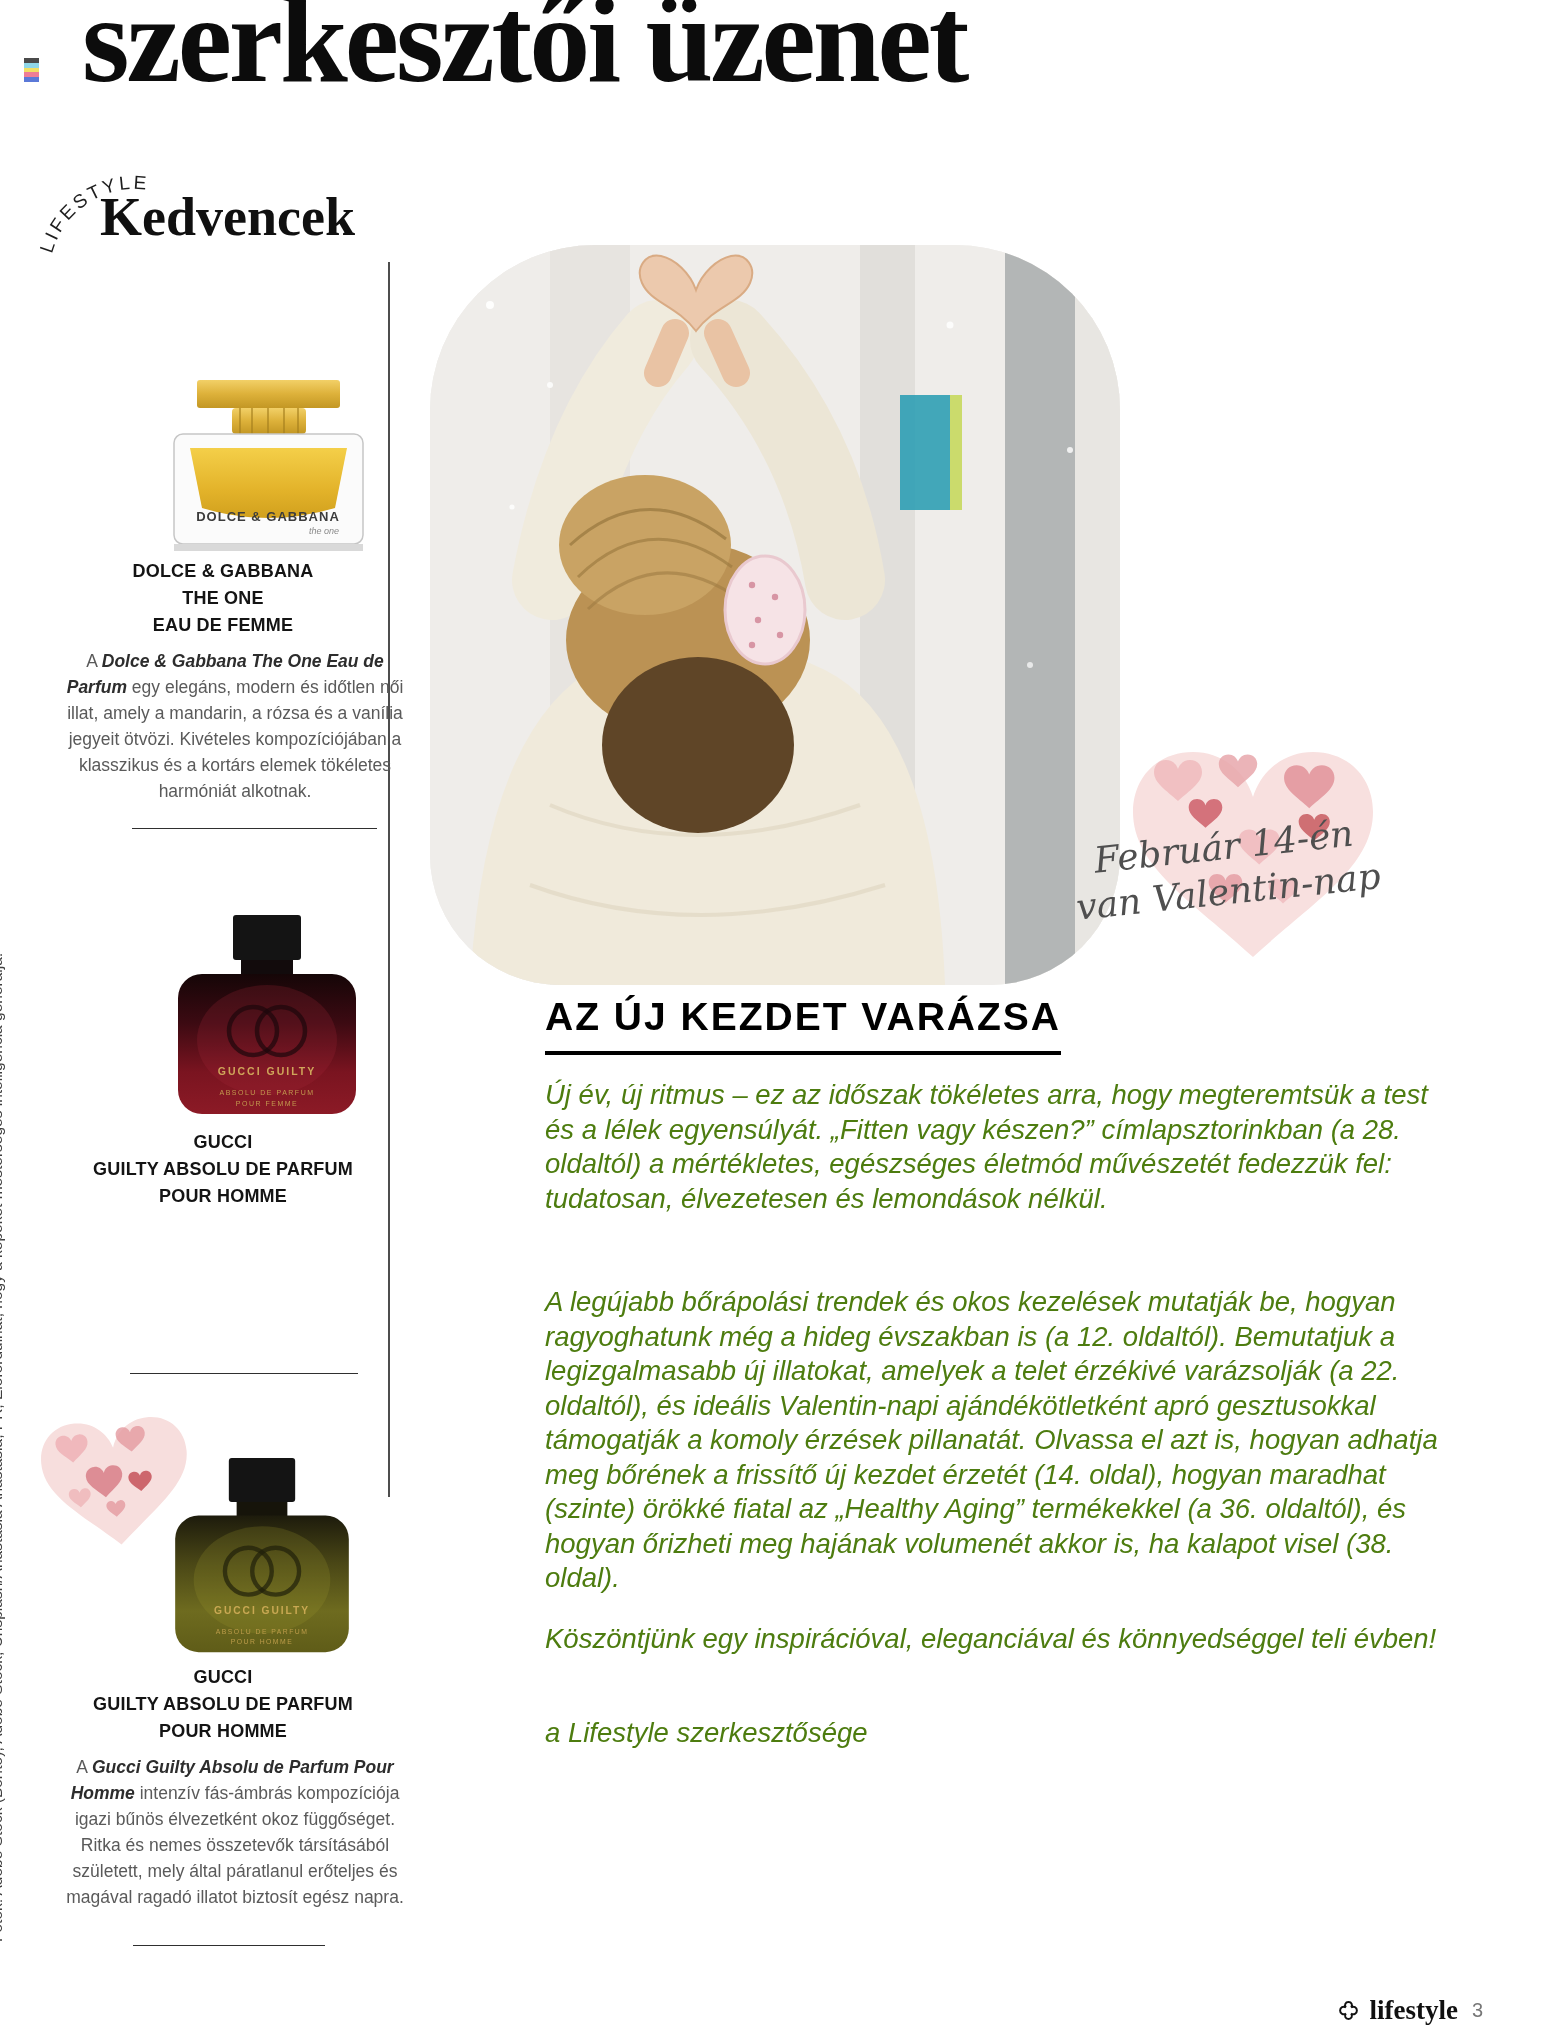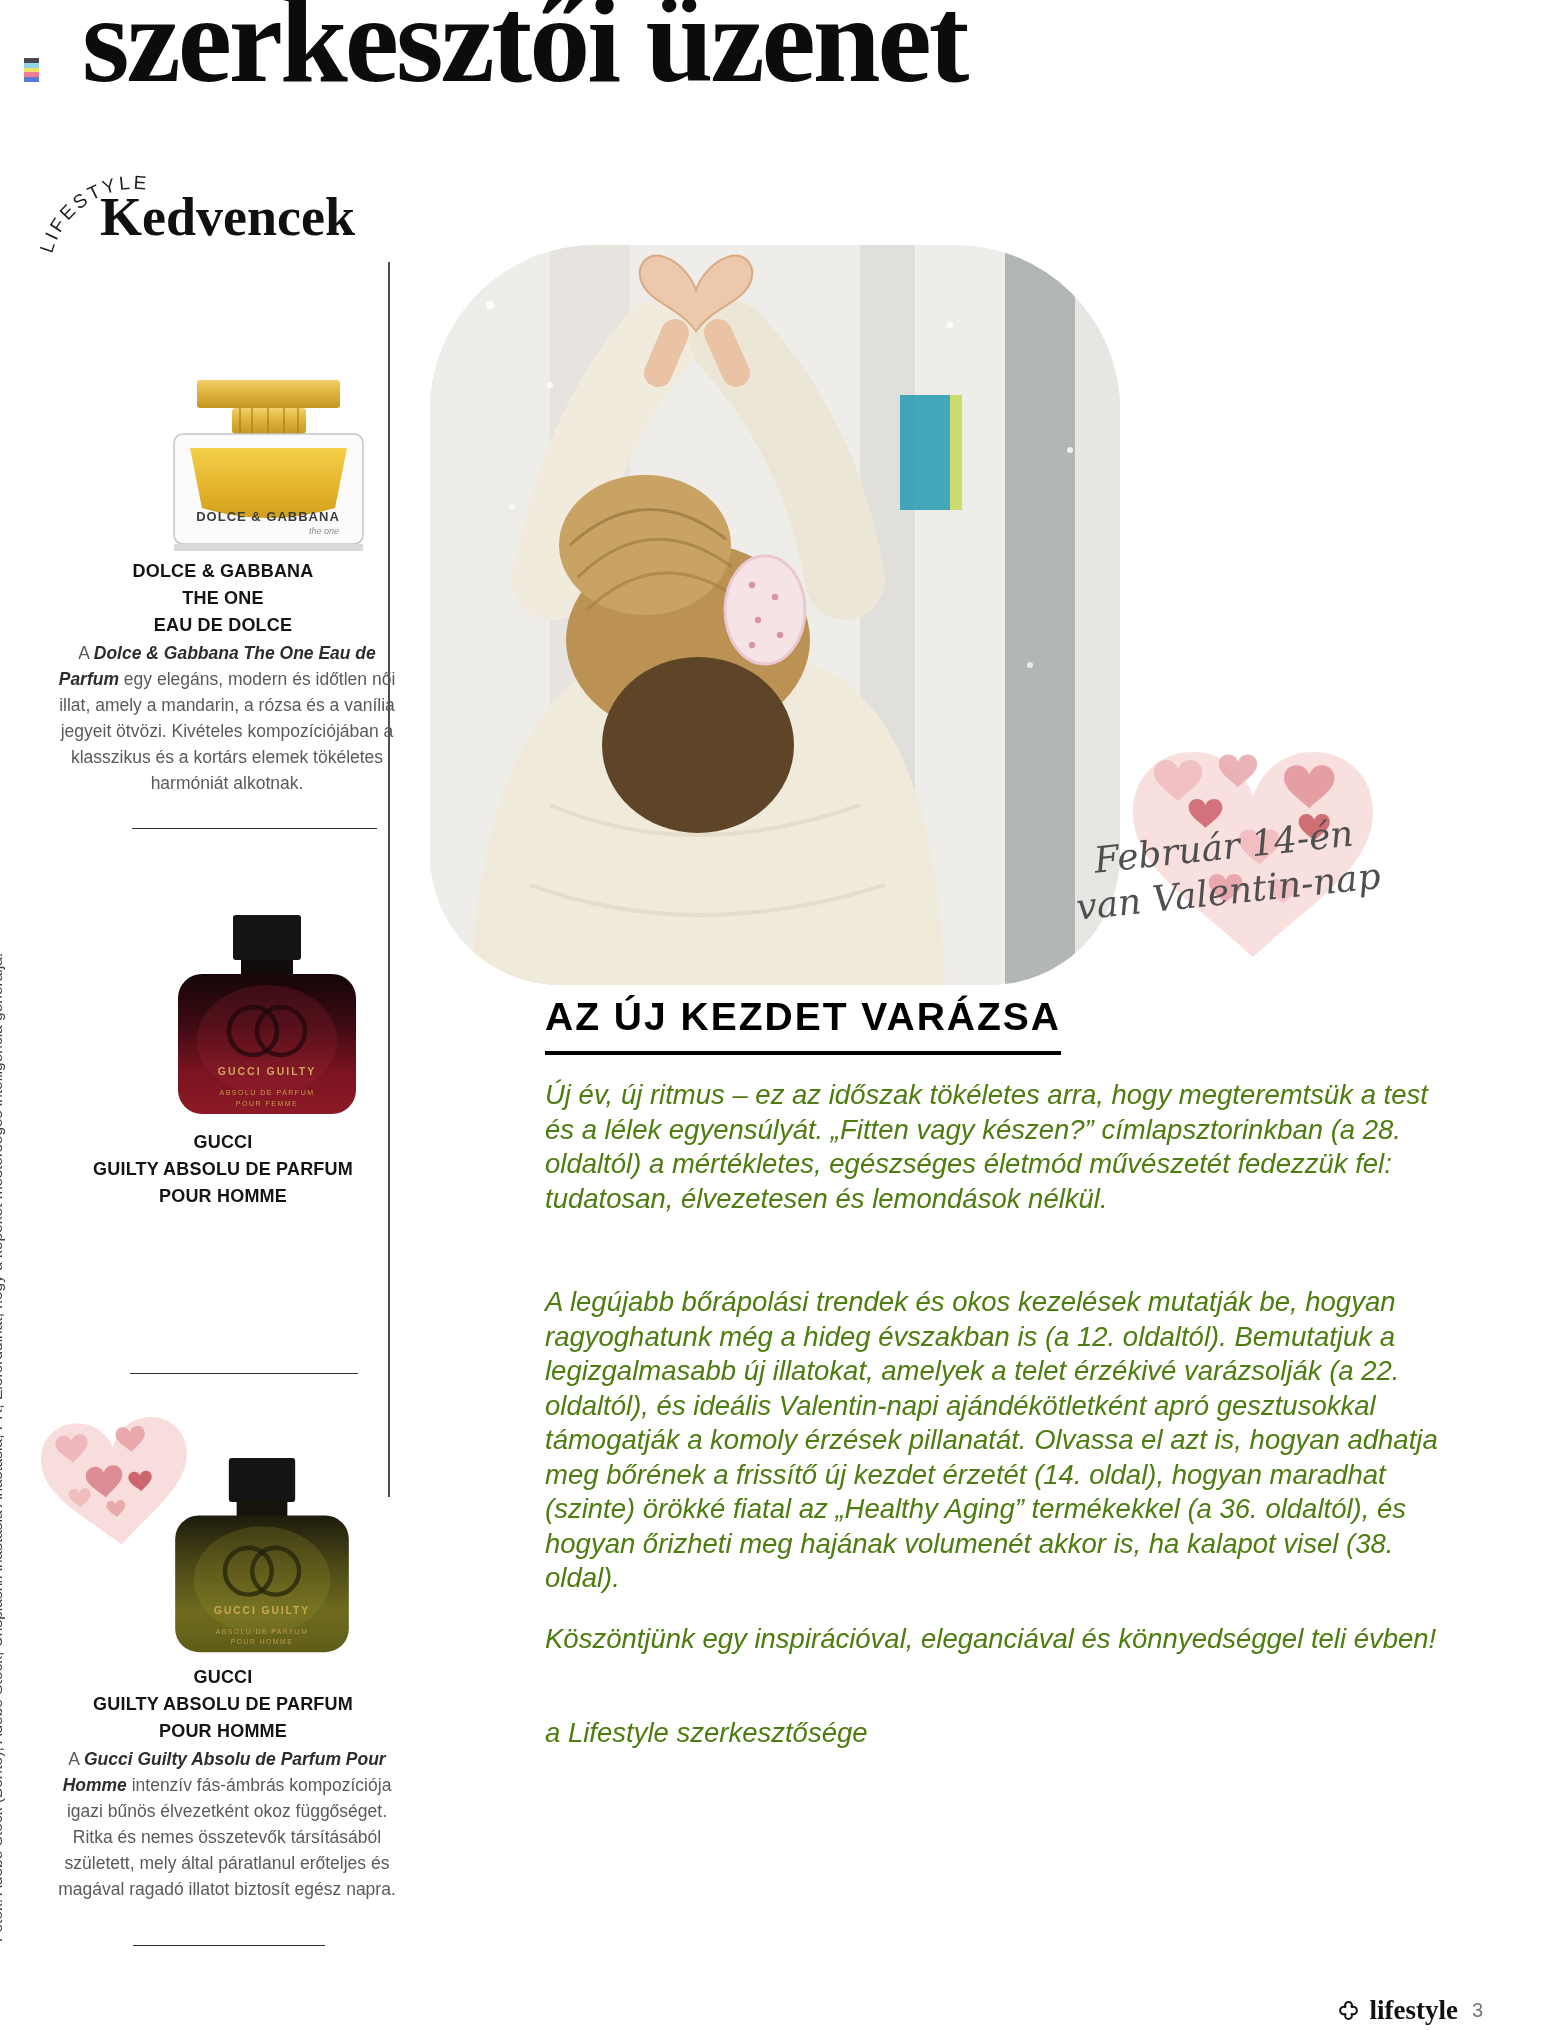--- a/index.html
+++ b/index.html
@@ -19,21 +19,21 @@
   .arc-svg text{font-family:"Liberation Sans",sans-serif;font-size:19px;letter-spacing:3px;fill:#1d1d1d;font-weight:500;}
   .kedvencek{position:absolute;left:96px;top:182px;margin:4px;
     font-family:"Liberation Serif","DejaVu Serif",serif;font-weight:700;font-size:54px;color:#101010;}
 
   .vrule{position:absolute;left:388px;top:262px;width:2px;height:1235px;background:#4d4d4d;}
 
   
   .bottle{position:absolute;}
   .p-title{position:absolute;left:58px;width:330px;margin:0;text-align:center;
     font-weight:700;font-size:18px;line-height:27px;color:#141414;letter-spacing:.2px;}
-  .p-desc{position:absolute;left:54px;width:338px;margin:4px;text-align:center;
+  .p-desc{position:absolute;left:54px;width:338px;margin:12px;text-align:center;
     font-size:17.5px;line-height:26px;color:#5a5a5a;}
   .p-desc .lead-name{font-weight:700;font-style:italic;color:#2d2d2d;}
   .divider{position:absolute;border-top:1.6px solid #2f2f2f;height:0;}
 
   
   .heart-left{position:absolute;left:40px;top:1406px;transform:rotate(-5deg);}
   .heart-right{position:absolute;left:1128px;top:736px;}
 
   
   .photo{position:absolute;left:430px;top:245px;width:690px;height:740px;
@@ -108,21 +108,21 @@
     <rect x="2" y="56" width="189" height="110" rx="9" fill="#fbfbfb" stroke="#c6c6c6" stroke-width="1.5"></rect>
     <path d="M18 70 H175 L163 130 Q96 150 30 130 Z" fill="url(#goldLiq)"></path>
     <text x="96" y="143" text-anchor="middle" font-size="13" letter-spacing="1" fill="#3c3c3c" font-weight="700">DOLCE &amp; GABBANA</text>
     <text x="152" y="156" text-anchor="middle" font-size="9" font-style="italic" fill="#8a8a8a">the one</text>
     <rect x="2" y="166" width="189" height="7" fill="#d9d9d9"></rect>
   </svg>
 
   <p class="p-title" style="top:558px;">
     <span style="display:block">DOLCE &amp; GABBANA</span>
     <span style="display:block">THE ONE</span>
-    <span style="display:block">EAU DE DOLCE</span>
+    <span style="display:block">EAU DE FEMME</span>
   </p>
   <p class="p-desc" style="top:636px;">
     <span>A </span><span class="lead-name">Dolce &amp; Gabbana The One Eau de Parfum</span><span> egy elegáns, modern és időtlen női illat, amely a mandarin, a rózsa és a vanília jegyeit ötvözi. Kivételes kompozíciójában a klasszikus és a kortárs elemek tökéletes harmóniát alkotnak.</span>
   </p>
   <div class="divider" style="left:132px;top:828px;width:245px;"></div>
 
   <svg class="bottle" style="left:178px;top:915px;" width="178" height="205" viewBox="0 0 178 205">
     <defs>
       <linearGradient id="femmeGrad" x1="0" y1="0" x2="0" y2="1">
         <stop offset="0" stop-color="#150607"></stop>

